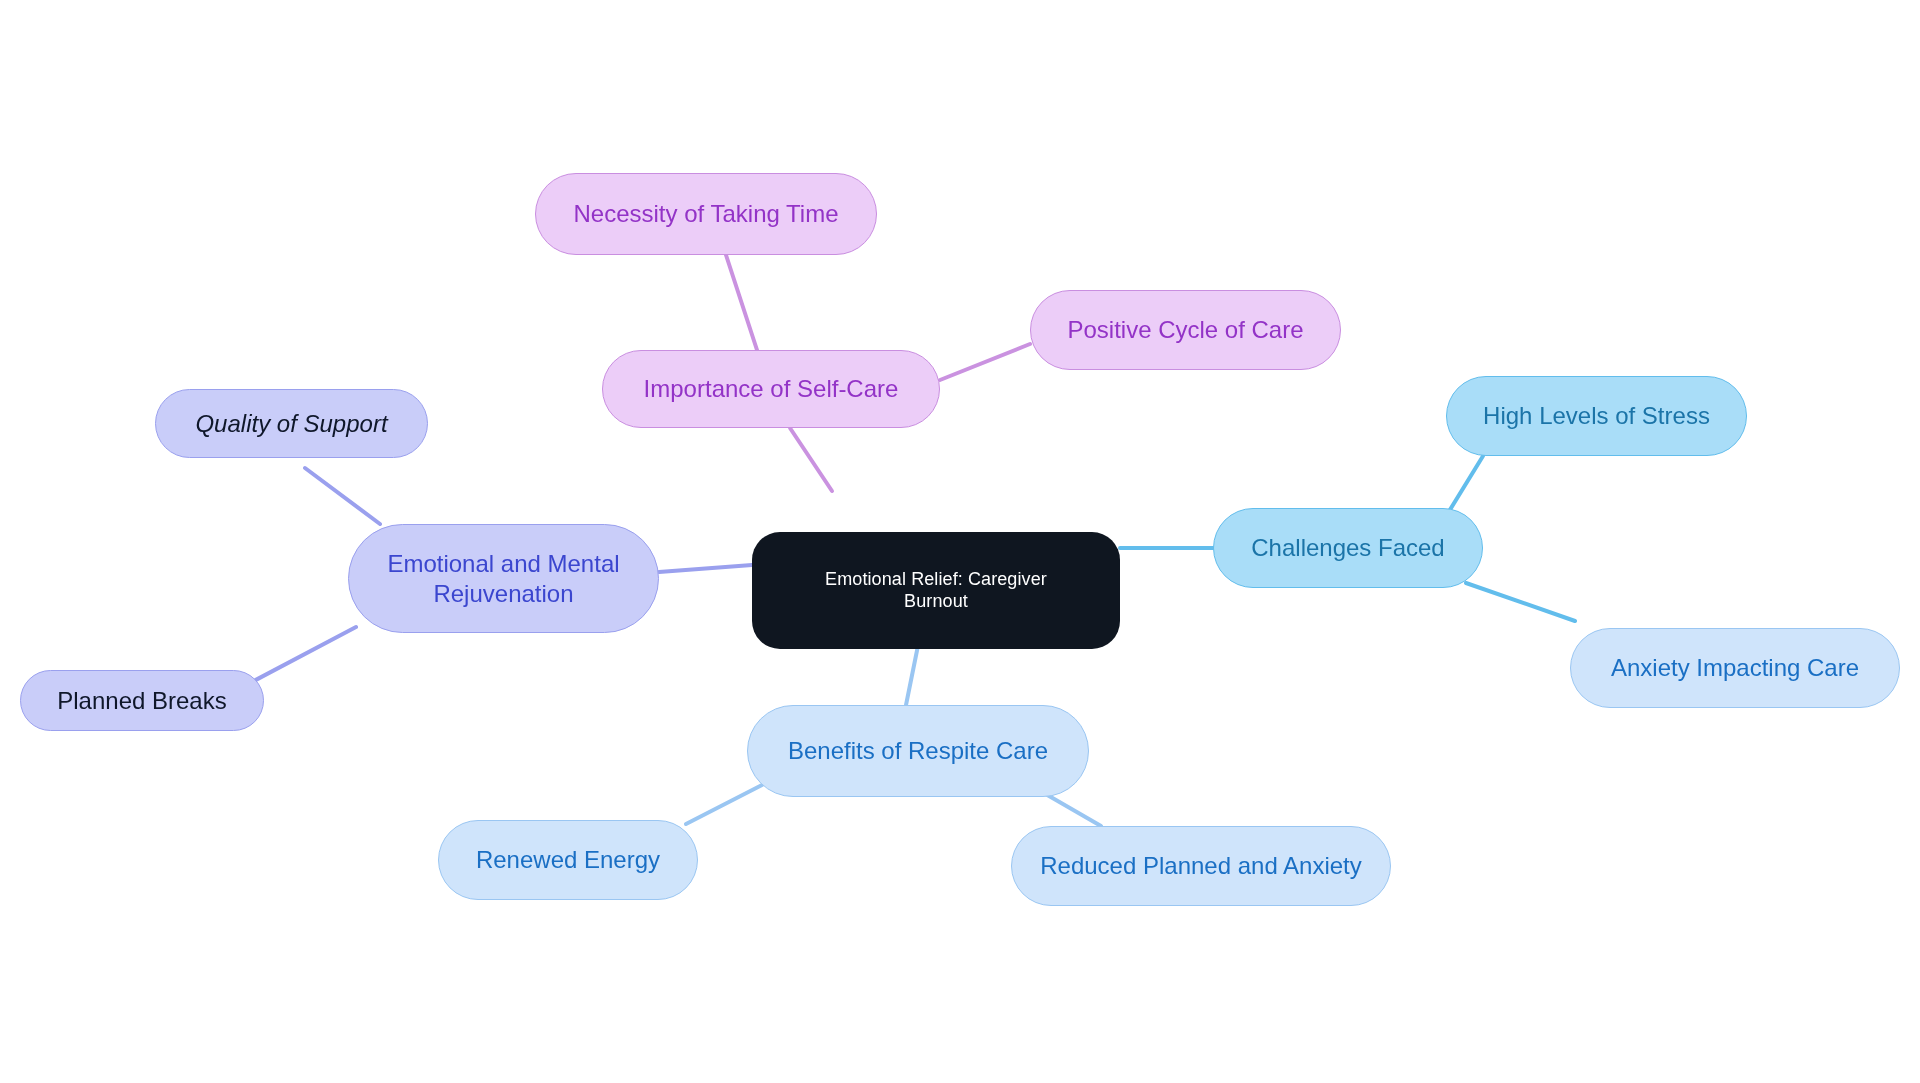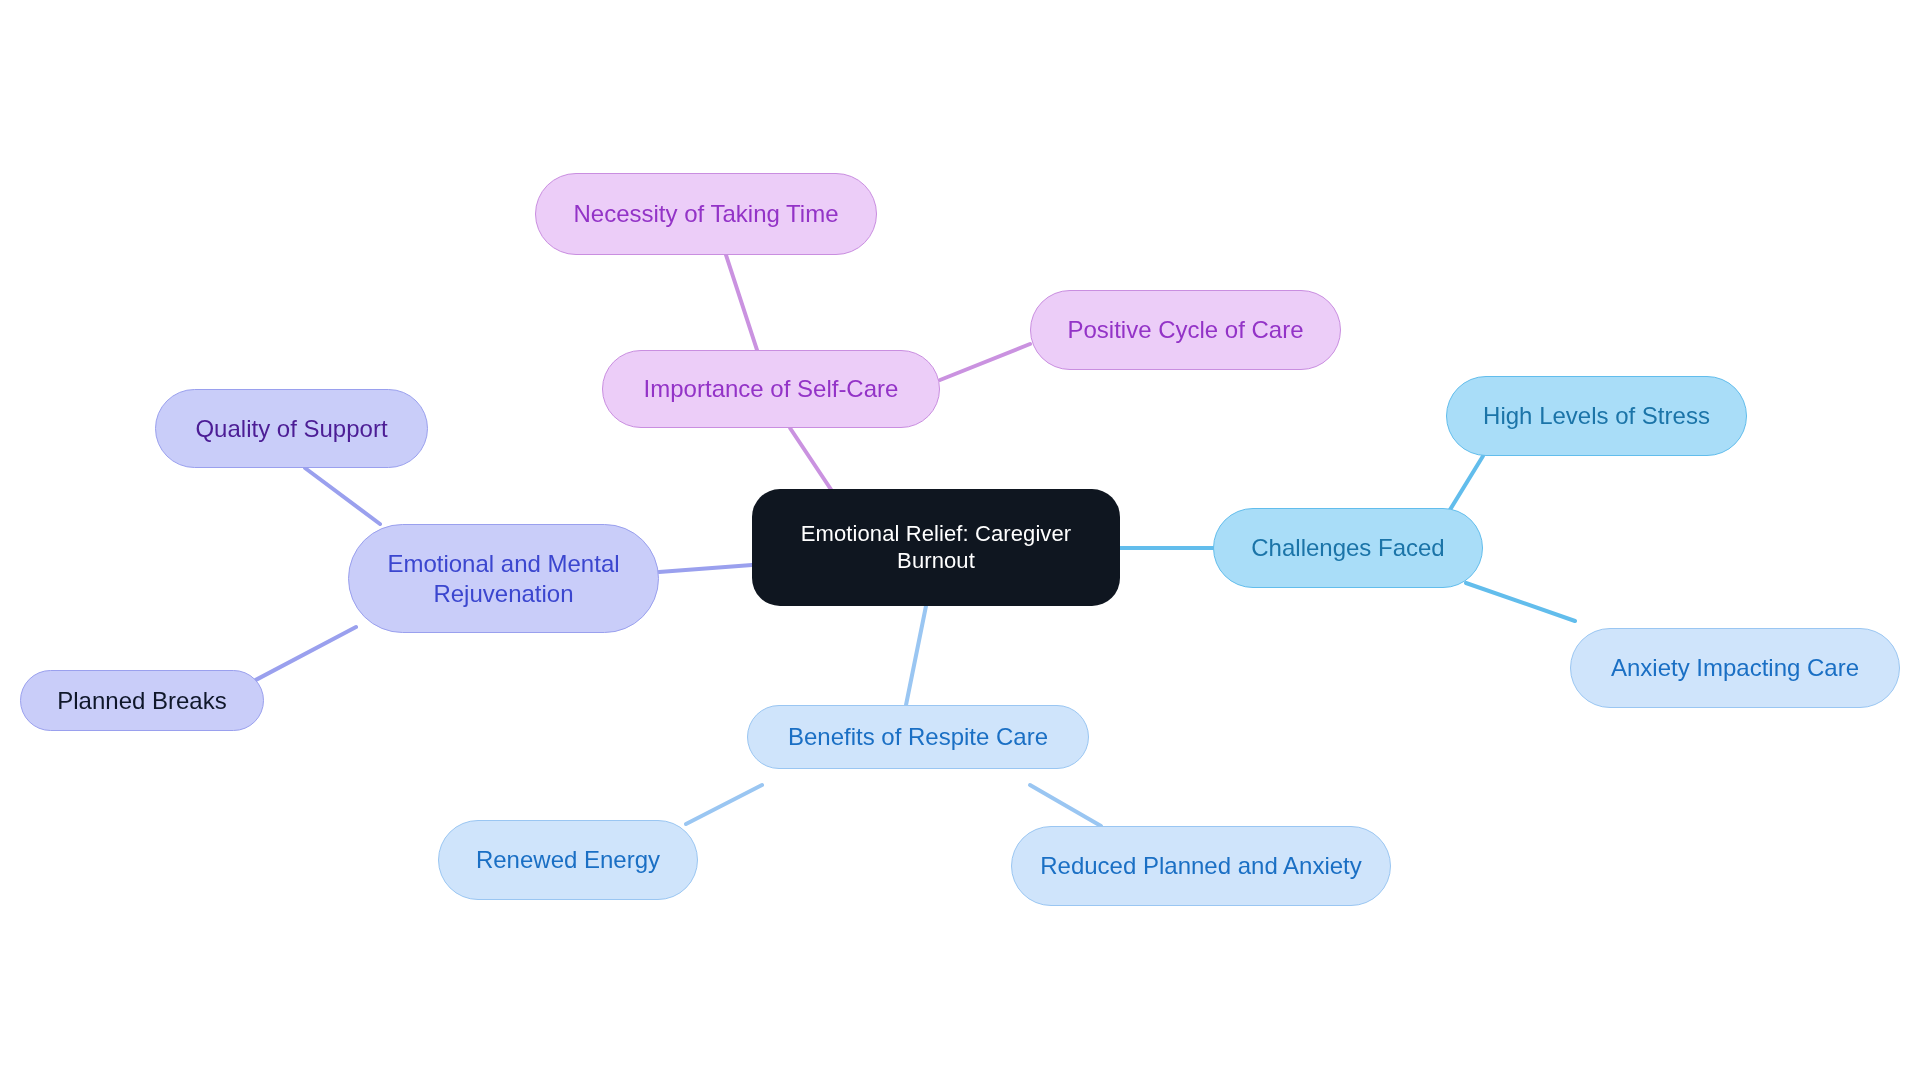--- a/index.html
+++ b/index.html
@@ -38,22 +38,23 @@
     border-width: 1px;
     line-height: 1.22;
     padding: 16px 18px;
     white-space: pre-line;
   }
   .node.root {
     border-radius: 28px;
     border-width: 0;
     color: #ffffff;
     background: #0f1620;
-    font-size: 22px;
+    font-size: 18px;
     letter-spacing: 0.1px;
+    margin-top: 43px;
   }
   .node.lvl1 { font-size: 24px; }
   .node.lvl2 { font-size: 24px; }
 </style>
 </head>
 <body>
 
 <div id="canvas">
   <svg id="edges" viewBox="0 0 1920 1083" xmlns="http://www.w3.org/2000/svg">
       <line x1="832" y1="491" x2="790" y2="428" stroke="#ca92e0" stroke-width="4" stroke-linecap="round"></line>
@@ -70,22 +71,22 @@
       <line x1="1030" y1="785" x2="1101" y2="826" stroke="#9ac6f2" stroke-width="4" stroke-linecap="round"></line>
     </svg>
   <div id="node-layer">
       <div class="node root" style="left: 752px; top: 489px; width: 368px; height: 117px; background: rgb(15, 22, 32); border-color: rgb(15, 22, 32); color: rgb(255, 255, 255);">Emotional Relief: Caregiver
 Burnout</div>
       <div class="node lvl1" style="left: 602px; top: 350px; width: 338px; height: 78px; background: rgb(236, 205, 248); border-color: rgb(201, 142, 224); color: rgb(147, 51, 199);">Importance of Self-Care</div>
       <div class="node lvl2" style="left: 535px; top: 173px; width: 342px; height: 82px; background: rgb(236, 205, 248); border-color: rgb(201, 142, 224); color: rgb(147, 51, 199);">Necessity of Taking Time</div>
       <div class="node lvl2" style="left: 1030px; top: 290px; width: 311px; height: 80px; background: rgb(236, 205, 248); border-color: rgb(201, 142, 224); color: rgb(147, 51, 199);">Positive Cycle of Care</div>
       <div class="node lvl1" style="left: 348px; top: 524px; width: 311px; height: 109px; background: rgb(201, 205, 249); border-color: rgb(154, 160, 238); color: rgb(59, 70, 207);">Emotional and Mental
 Rejuvenation</div>
-      <div class="node lvl2" style="left: 155px; top: 389px; width: 273px; height: 79px; background: rgb(201, 205, 249); border-color: rgb(154, 160, 238); color: #4c1d95;">Quality of Support</div>
+      <div class="node lvl2" style="left: 155px; top: 389px; width: 273px; height: 69px; background: rgb(201, 205, 249); border-color: rgb(154, 160, 238); color: #0f172a; font-style: italic;">Quality of Support</div>
       <div class="node lvl2" style="left: 20px; top: 670px; width: 244px; height: 61px; background: rgb(201, 205, 249); border-color: rgb(154, 160, 238); color: #0f172a; text-align: center;">Planned Breaks</div>
       <div class="node lvl1" style="left: 1213px; top: 508px; width: 270px; height: 80px; background: rgb(169, 221, 248); border-color: rgb(98, 189, 236); color: rgb(27, 116, 168);">Challenges Faced</div>
       <div class="node lvl2" style="left: 1446px; top: 376px; width: 301px; height: 80px; background: rgb(169, 221, 248); border-color: rgb(98, 189, 236); color: rgb(27, 116, 168); text-align: right;">High Levels of Stress</div>
       <div class="node lvl2" style="left: 1570px; top: 599px; width: 330px; height: 80px; background: rgb(207, 228, 251); border-color: rgb(154, 198, 242); color: rgb(26, 111, 196); margin-top: 29px;">Anxiety Impacting Care</div>
-      <div class="node lvl1" style="left: 747px; top: 705px; width: 342px; height: 64px; background: rgb(207, 228, 251); border-color: rgb(154, 198, 242); color: rgb(26, 111, 196);">Benefits of Respite Care</div>
+      <div class="node lvl1" style="left: 747px; top: 705px; width: 342px; height: 92px; background: rgb(207, 228, 251); border-color: rgb(154, 198, 242); color: rgb(26, 111, 196);">Benefits of Respite Care</div>
       <div class="node lvl2" style="left: 438px; top: 820px; width: 260px; height: 80px; background: rgb(207, 228, 251); border-color: rgb(154, 198, 242); color: rgb(26, 111, 196);">Renewed Energy</div>
       <div class="node lvl2" style="left: 1011px; top: 826px; width: 380px; height: 80px; background: rgb(207, 228, 251); border-color: rgb(154, 198, 242); color: rgb(26, 111, 196);">Reduced Planned and Anxiety</div>
     </div>
 </div>
 
 </body></html>

